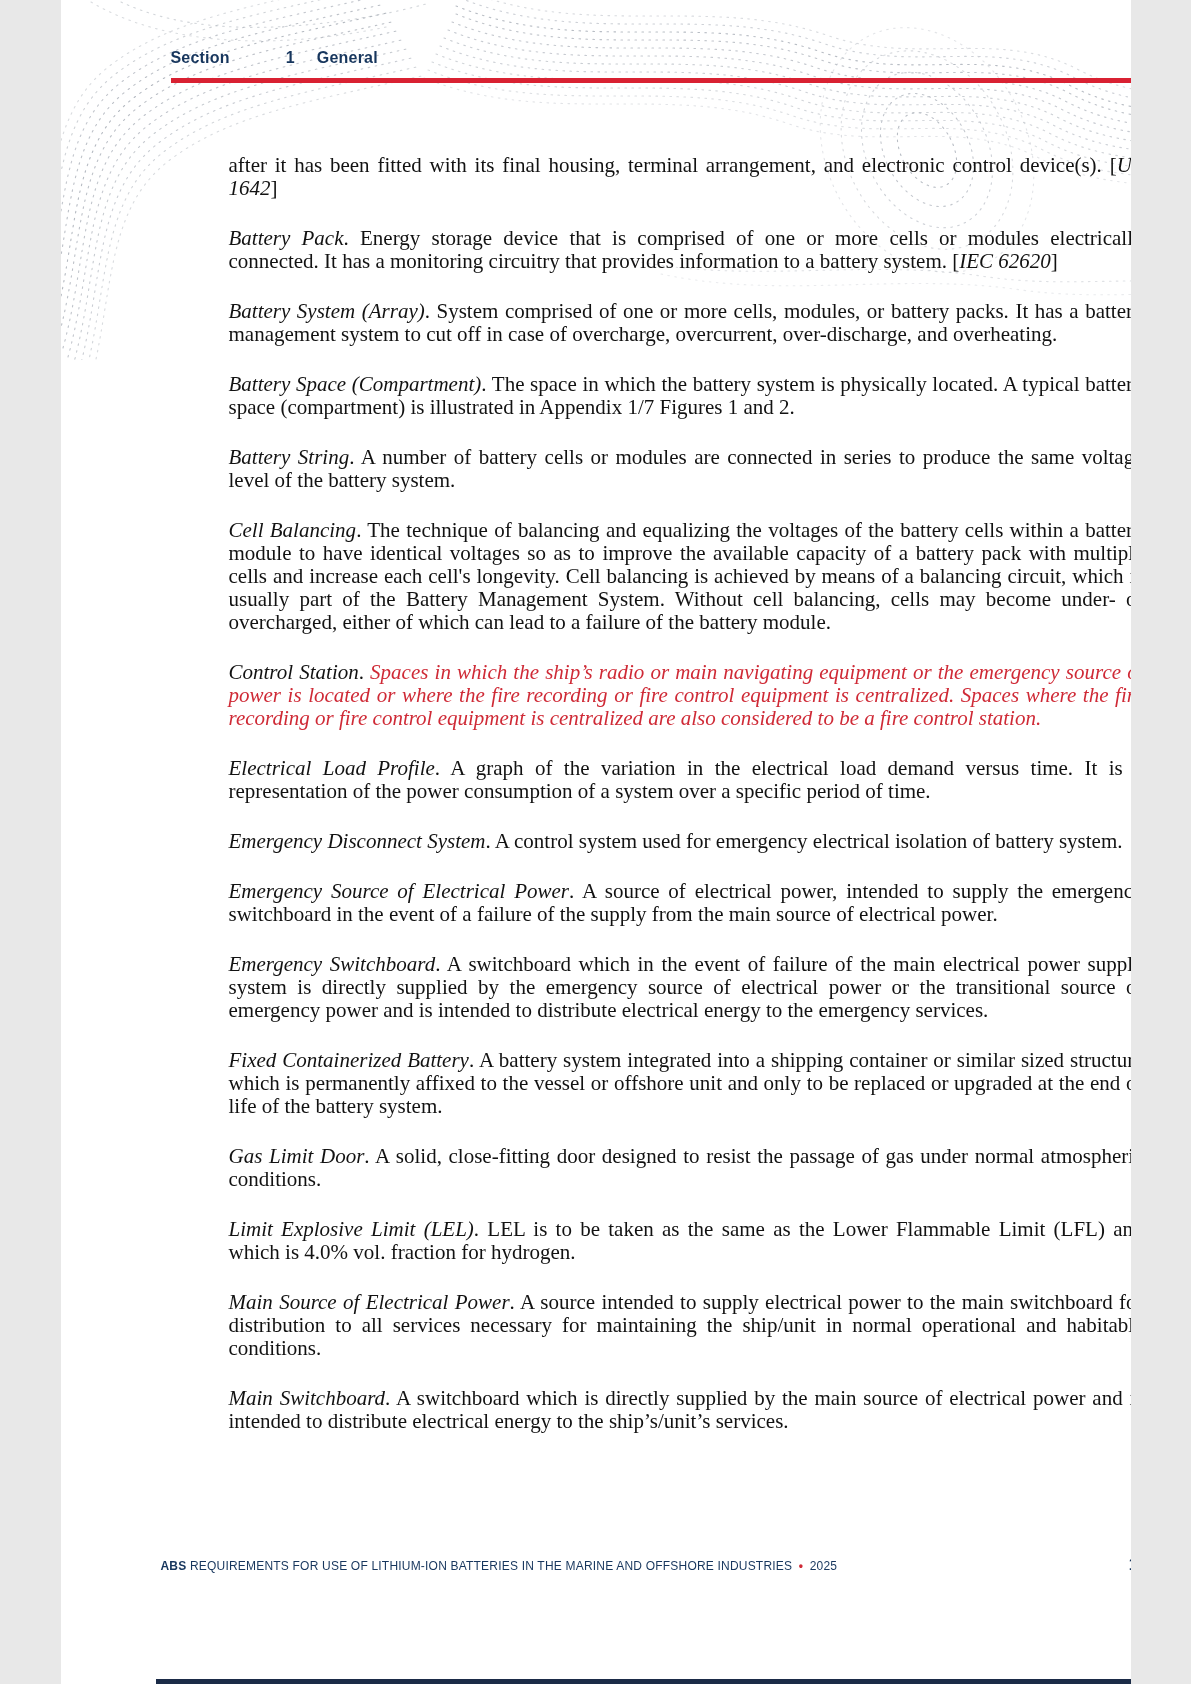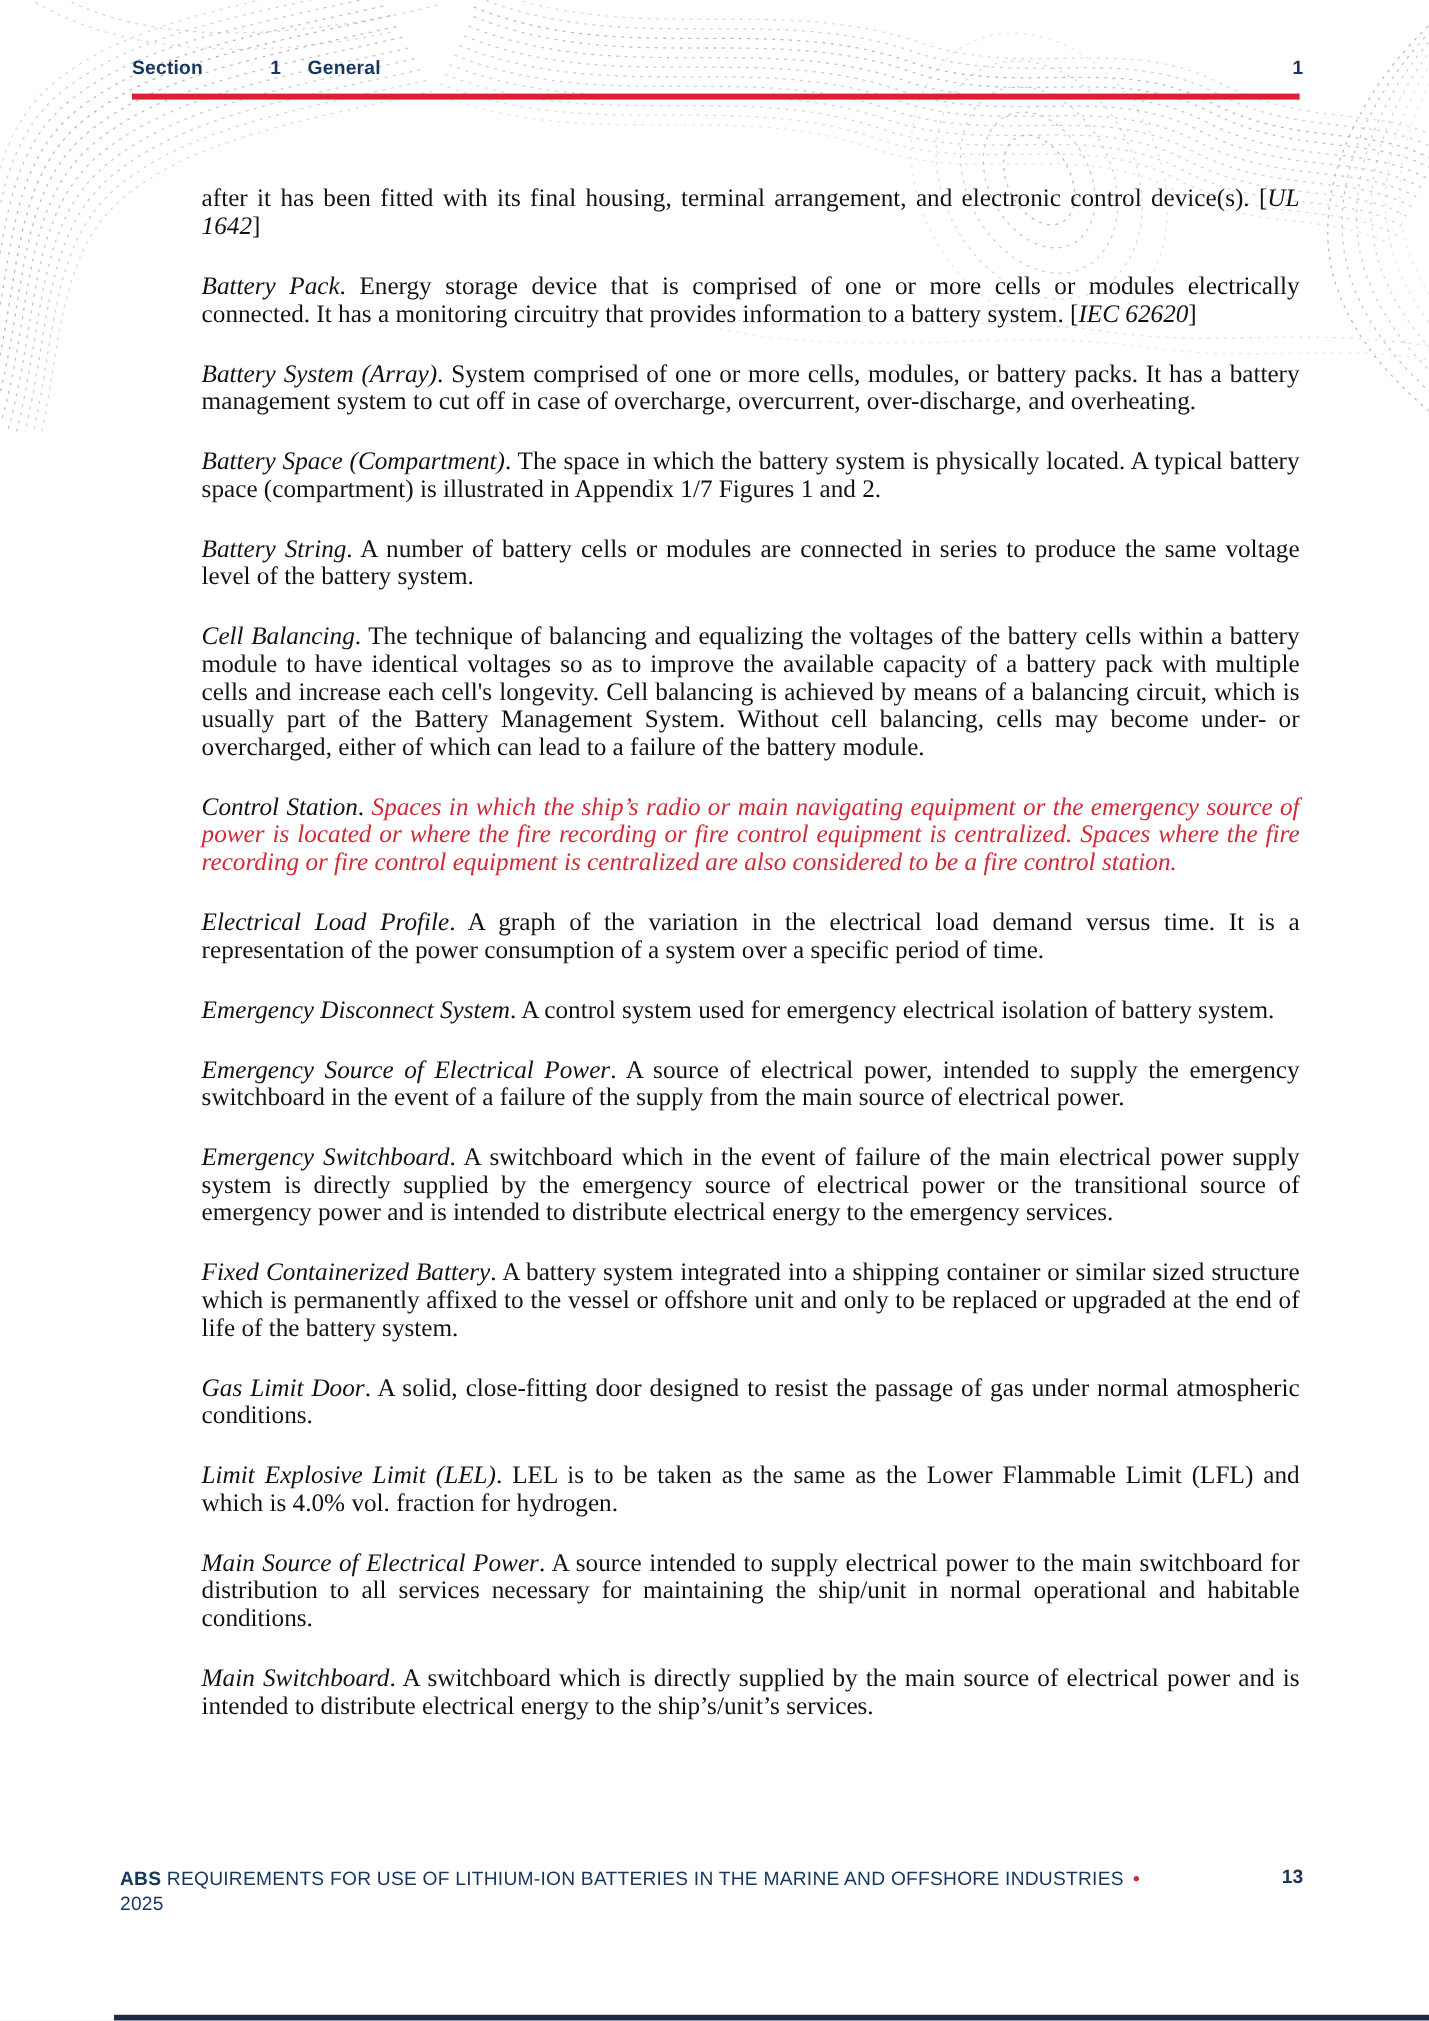--- a/index.html
+++ b/index.html
@@ -7,21 +7,21 @@
     --red-rule:#D92132;
     --red-text:#CF2A36;
     --body-ink:#121212;
     --dots:#A7ADB6;
   }
   *{margin:0;padding:0;box-sizing:border-box;}
   html,body{background:#e8e8e8;}
   body{font-family:"Liberation Serif", serif;}
   .page{
     position:relative;
-    width:1191px;height:1684px;
+    width:1070px;height:1684px;
     background:#ffffff;
     margin:0 auto;
     overflow:hidden;
   }
   
   .deco{position:absolute;top:0;left:0;width:1191px;height:360px;pointer-events:none;}
   .deco path, .deco ellipse{fill:none;stroke:var(--dots);stroke-width:1.1;stroke-linecap:round;stroke-dasharray:1.6 5.4;}
   
   .header-line{
     position:absolute;left:110px;top:49px;
@@ -47,21 +47,21 @@
     text-align:justify;
   }
   .para{margin-bottom:27px;}
   .para:last-child{margin-bottom:0;}
   .seg-italic{font-style:italic;}
   .seg-red-italic{font-style:italic;color:var(--red-text);}
   
   .footer{
     position:absolute;left:100px;top:1556px;width:880px;
     font-family:"Liberation Sans", sans-serif;
-    font-size:16px;line-height:21px;color:var(--navy);
+    font-size:12px;line-height:21px;color:var(--navy);
     letter-spacing:.2px;
   }
   .footer b{font-weight:bold;}
   .footer .sep{color:var(--red-text);font-weight:bold;padding:0 3px;}
   .footer-page{
     position:absolute;top:1556px;left:1058px;width:28px;text-align:right;
     font-family:"Liberation Sans", sans-serif;
     font-size:16px;font-weight:bold;color:var(--navy);
   }
   .bottom-bar{

